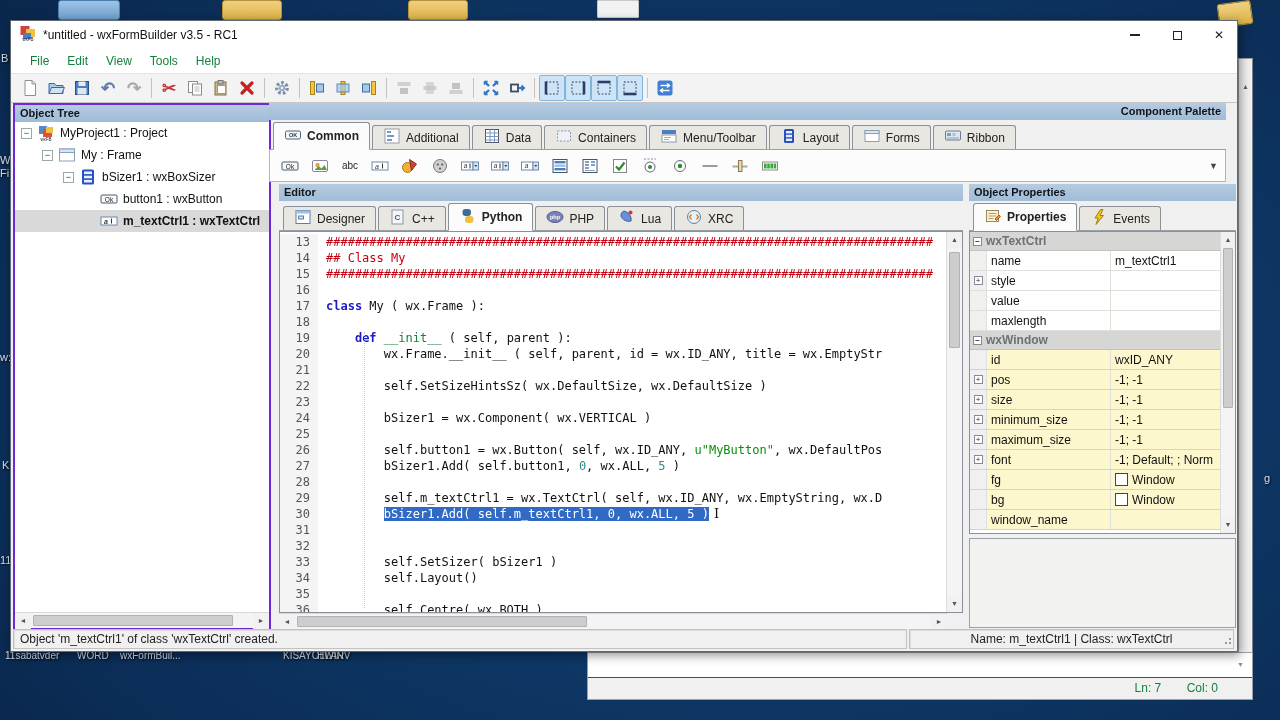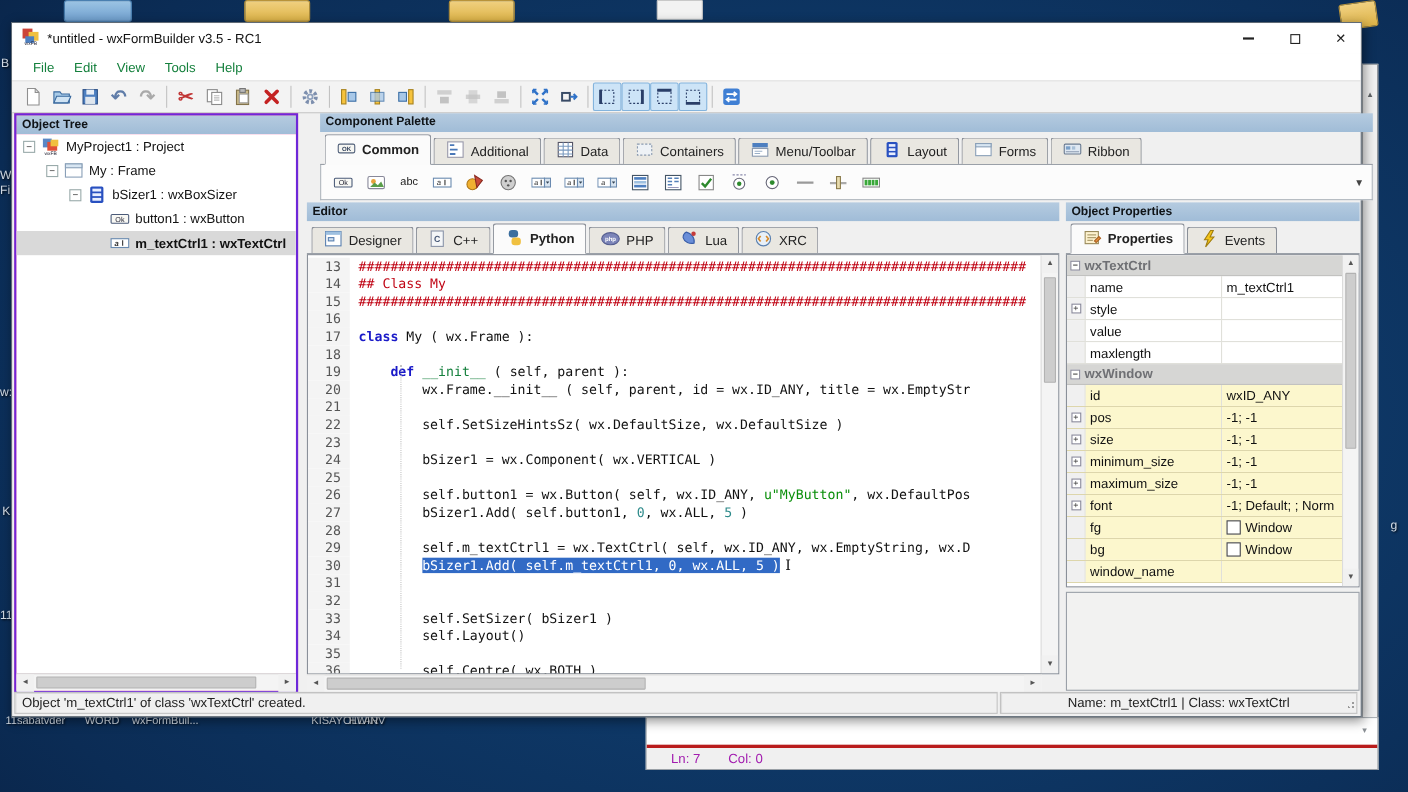--- a/index.html
+++ b/index.html
@@ -13,21 +13,21 @@
   .dticon.yellow { background:linear-gradient(#f0d080,#ddb347); border:1px solid #b8933a; }
   .dticon.page { background:#f2f2f2; border:1px solid #c8c8c8; border-radius:1px; }
   .edgelabel { position:absolute; color:#e8eef5; font-size:11px; text-shadow:1px 1px 2px #000; opacity:.9; white-space:nowrap; }
 
   
   .np-sliver { position:absolute; left:1238px; top:58px; width:15px; height:642px; background:#f1f1f1; border:1px solid #9aa0a6; border-right:1px solid #7d838a; }
   .np-sliver .ar { position:absolute; left:1px; width:11px; text-align:center; font-size:7px; color:#606468; }
   .np-bottom { position:absolute; left:587px; top:652px; width:666px; height:48px; background:#fff; border:1px solid #9aa0a6; }
   .np-white { position:absolute; left:0; top:0; right:0; height:24px; background:#fff; }
   .np-down { position:absolute; right:8px; top:8px; font-size:7px; color:#8a8f94; }
-  .np-status { position:absolute; left:0; right:0; bottom:0; height:22px; background:#f0f0f0; border-top:3px solid #b91c1c; font-size:12px; color:#a21caf; text-align:left; padding:3px 34px 0 0; }
+  .np-status { position:absolute; left:0; right:0; bottom:0; height:22px; background:#f0f0f0; border-top:1px solid #b91c1c; font-size:12px; color:#15803d; text-align:right; padding:3px 34px 0 0; }
   .np-status span { margin-left:22px; }
 
   
   .fbw { position:absolute; left:10px; top:20px; width:1228px; height:632px; background:#f0f0f0; border:1px solid #5f6a75; box-shadow:2px 3px 10px rgba(0,0,0,.45); }
   .titlebar { position:absolute; left:0; top:0; right:0; height:28px; background:#fff; display:flex; align-items:center; padding-left:8px; }
   .titlebar .ttl { font-size:12px; color:#111; margin-left:6px; }
   .capbtns { position:absolute; right:10px; top:0; height:28px; display:flex; align-items:center; gap:26px; }
   .capbtn { width:16px; height:16px; display:flex; align-items:center; justify-content:center; font-size:12px; color:#222; }
   .capbtn .sq { width:9px; height:9px; border:1.4px solid #222; display:block; }
   .capbtn .mindash { width:10px; height:1.6px; background:#222; display:block; }
@@ -50,21 +50,21 @@
   .treebody { position:absolute; left:0; top:17px; right:0; bottom:16px; background:#fff; overflow:hidden; }
   .trow { display:flex; align-items:center; height:22px; font-size:12px; color:#111; white-space:nowrap; }
   .trow.sel { background:#d9d9d9; font-weight:bold; }
   .texp { width:11px; height:11px; border:1px solid #9aa; background:#fff; font-size:9px; line-height:9px; text-align:center; color:#333; margin-right:5px; flex:none; }
   .ticon { width:18px; height:18px; margin-right:5px; flex:none; }
   .hscroll { position:absolute; left:0; right:0; bottom:0; height:16px; background:#f4f4f4; border-top:1px solid #d8d8d8; }
   .sar { position:absolute; width:16px; height:16px; font-size:7px; color:#555; text-align:center; line-height:16px; background:#f1f1f1; }
   .sth { position:absolute; background:#cdcdcd; border:1px solid #b2b2b2; border-radius:1px; }
 
   
-  .palpanel { position:absolute; left:280px; top:82px; width:957px; height:79px; }
+  .palpanel { position:absolute; left:258px; top:82px; width:957px; height:79px;text-align:right; }
   .tabsrow { position:absolute; left:0; right:0; display:flex; align-items:flex-end; padding-left:4px; border-bottom:1px solid #9aa0a8; }
   .paltabs { top:17px; height:30px; }
   .tab { display:flex; align-items:center; gap:5px; font-size:12px; color:#222; background:#e9e7e1; border:1px solid #8a8f98; border-bottom:none; border-radius:3px 3px 0 0; padding:4px 10px; height:24px; margin-right:2px; }
   .tab.sel { background:#fbfbfb; font-weight:bold; height:28px; margin-bottom:-1px; border-bottom:1px solid #fbfbfb; }
   .tab svg, .tab .tg2 { flex:none; }
   .toolsrow { position:absolute; left:0; right:0; top:47px; height:32px; background:#fcfcfc; border:1px solid #b0b6bd; border-top:none; display:flex; align-items:center; gap:10px; padding-left:10px; }
   .ptool { width:20px; height:20px; display:flex; align-items:center; justify-content:center; }
   .paldrop { position:absolute; right:8px; top:58px; font-size:9px; color:#444; }
 
   

